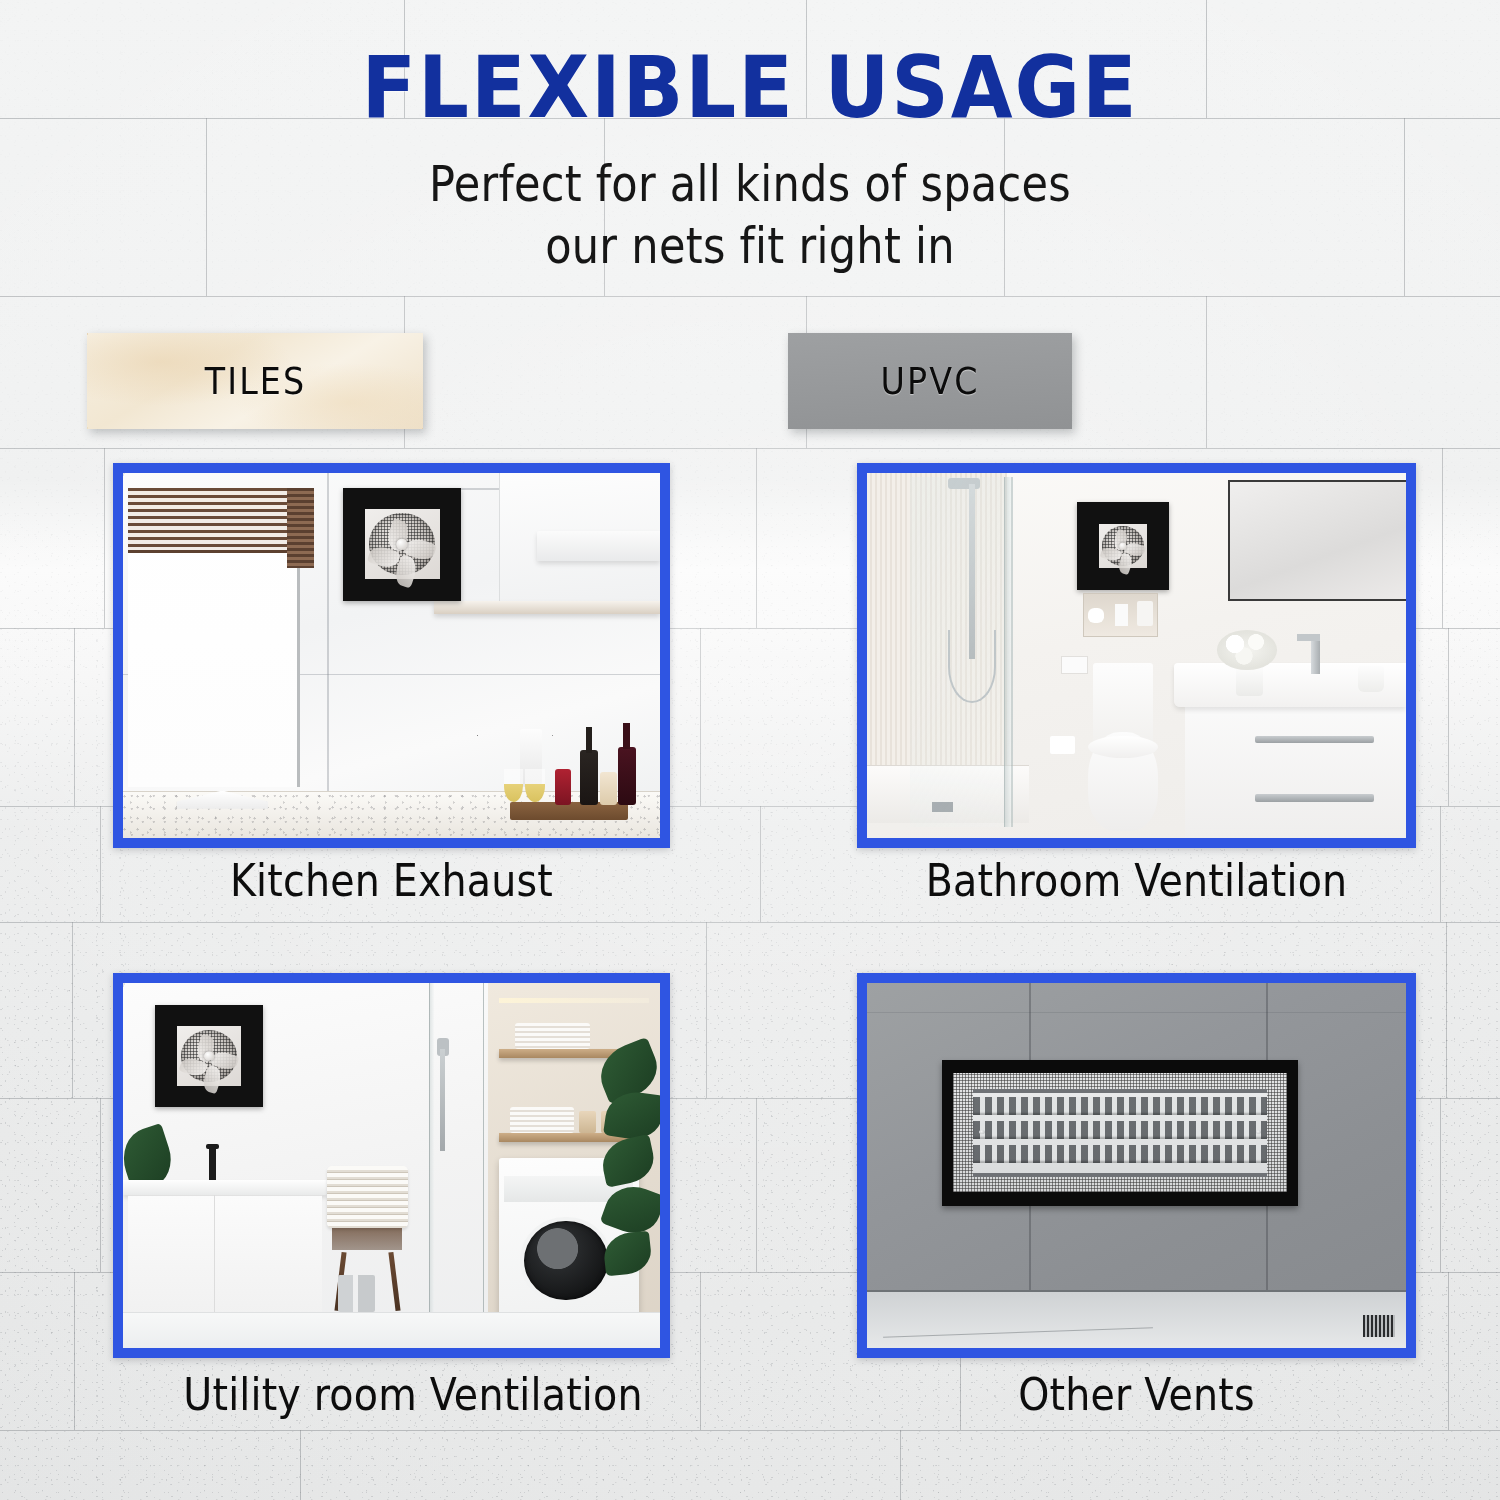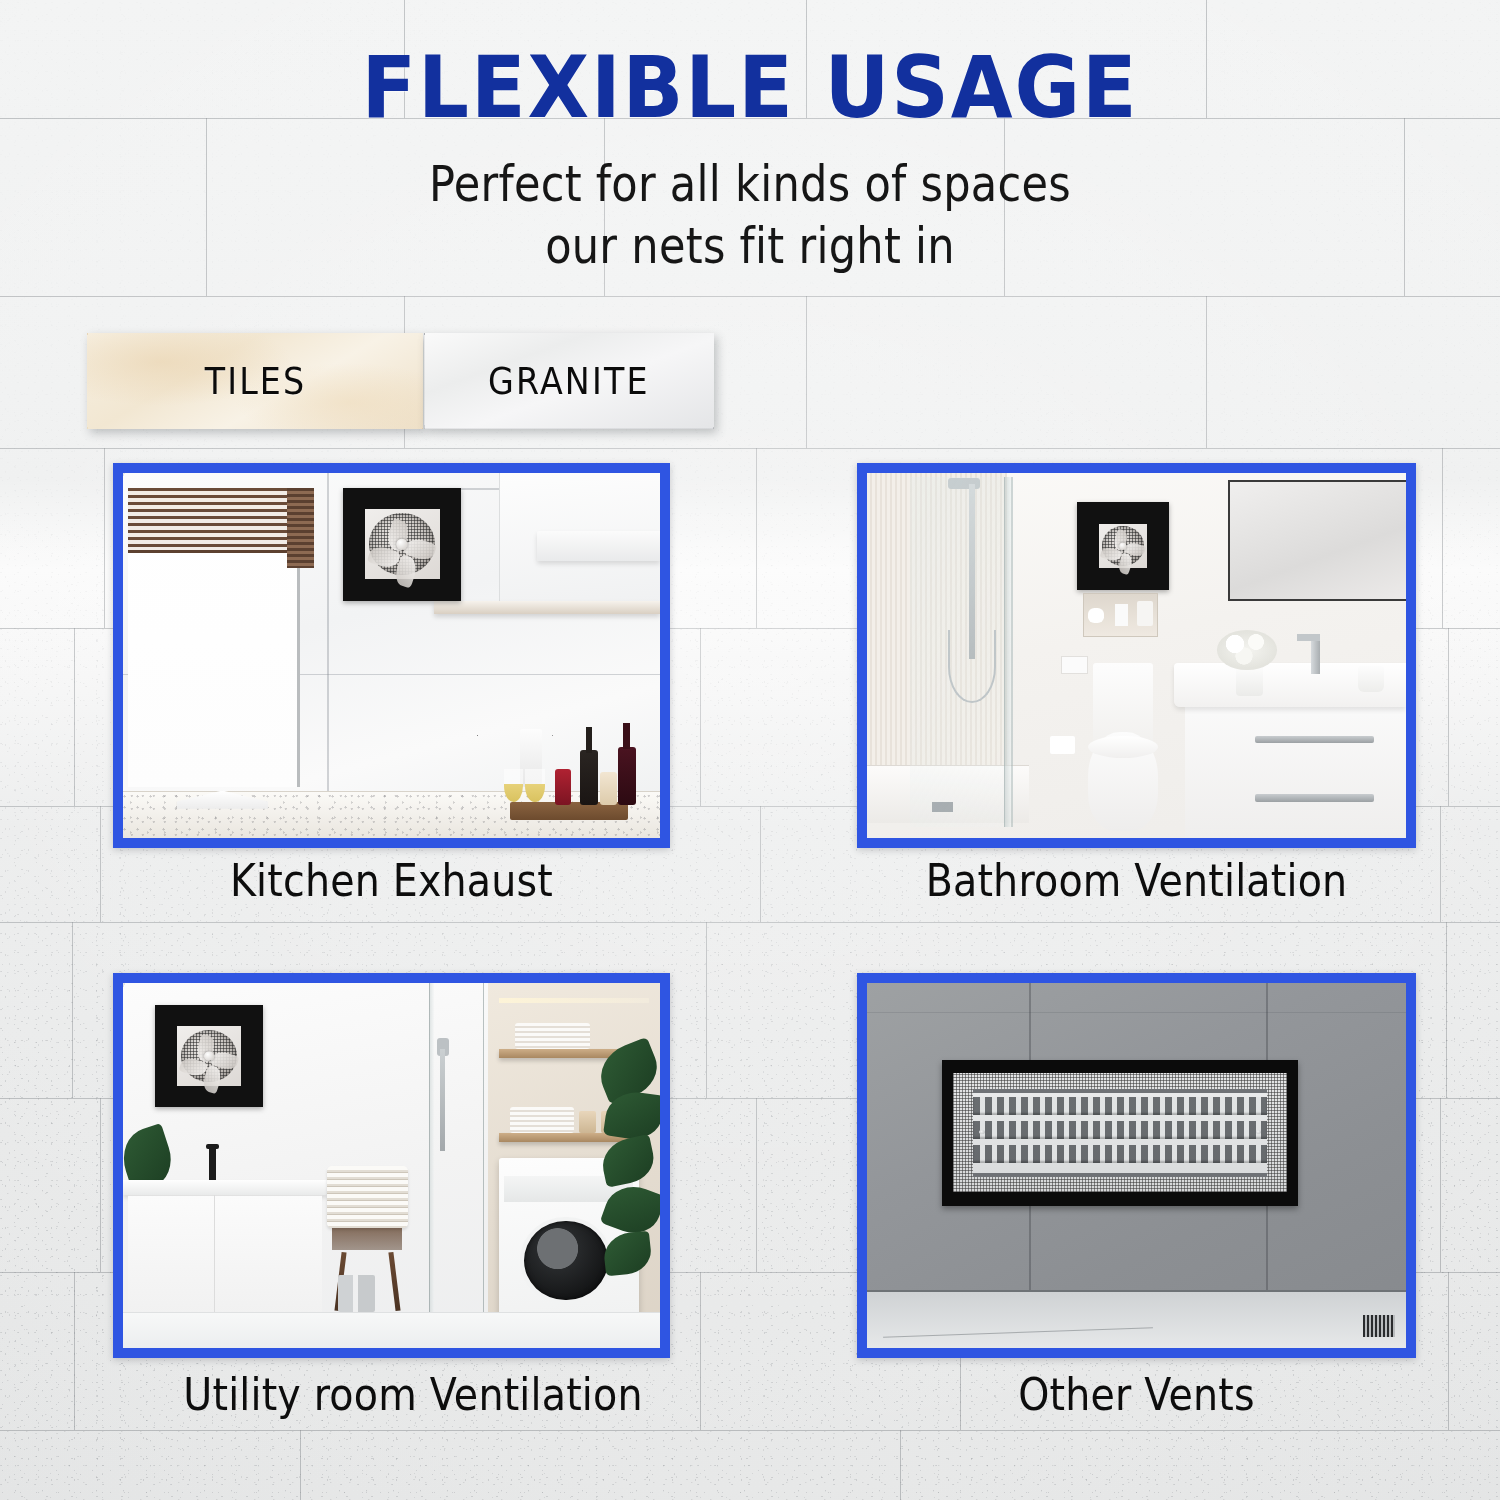--- a/index.html
+++ b/index.html
@@ -470,22 +470,22 @@
     <div class="subtitle">
       <div>Perfect for all kinds of spaces</div>
       <div>our nets fit right in</div>
     </div>
   </div>
 
   <div class="materials">
     <div class="swatch sw-tiles">
       <span class="m-label">TILES</span>
     </div>
-    <div class="swatch sw-granite">
-      <span class="m-label">GRANITE</span>
+    <div class="swatch sw-upvc">
+      <span class="m-label">UPVC</span>
     </div>
   </div>
 
   <div class="card card-kitchen">
     <div class="frame">
       <div class="photo">
         <div class="k-bg"></div>
         <div class="k-tileline" style="left:38%;top:0;width:2px;height:87%;"></div>
         <div class="k-tileline" style="left:0;top:55%;width:100%;height:1px;"></div>
         <div class="k-tileline" style="left:60%;top:4%;width:40%;height:2px;"></div>

